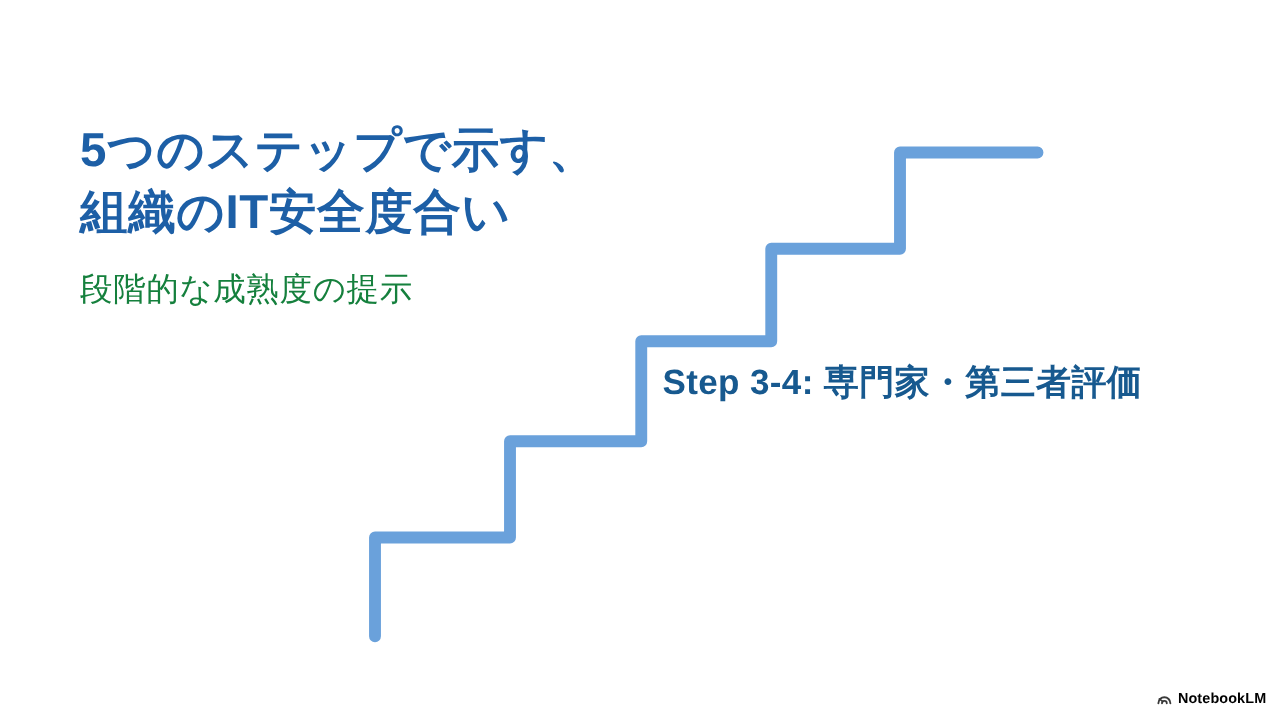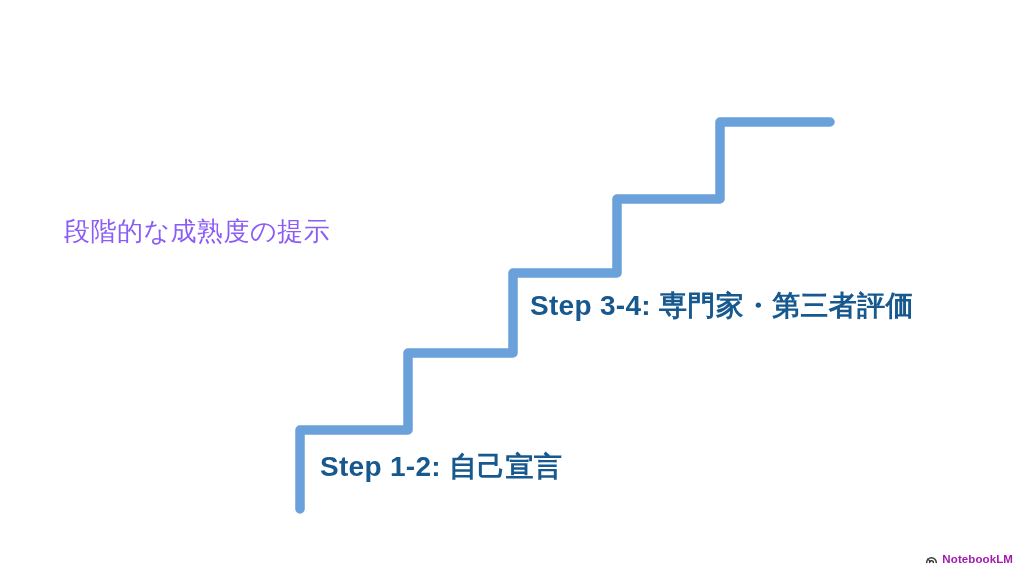--- a/index.html
+++ b/index.html
@@ -28,21 +28,21 @@
     white-space: nowrap;
   }
 
   .subtitle {
     position: absolute;
     left: 64px;
     top: 214px;
     font-size: 26px;
     line-height: 34px;
     font-weight: 400;
-    color: #8b5cf6;
+    color: #15803d;
     letter-spacing: 0.5px;
     white-space: nowrap;
   }
 
   .stair-svg {
     position: absolute;
     left: 0;
     top: 0;
     width: 1024px;
     height: 572px;
@@ -68,44 +68,47 @@
   .step-label.pos-2 { left: 530px; top: 288px; }
   .step-label.pos-3 { left: 742px; top: 141px; }
 
   .footer-brand {
     position: absolute;
     right: 11px;
     bottom: 7px;
     display: flex;
     align-items: center;
     gap: 4px;
-    color: #a21caf;
+    color: #000000;
   }
   .footer-brand .brand-text {
     font-size: 11.5px;
     font-weight: 600;
     letter-spacing: 0.1px;
   }
   .footer-brand svg {
     display: block;
   }
 </style>
 </head>
 <body>
 
 <div class="slide">
 
   <svg class="stair-svg" viewBox="0 0 1024 572" aria-hidden="true">
     <polyline points="300,509 300,430 408,430 408,353 513,353 513,273 617,273 617,199 720,199 720,122 830,122"></polyline>
   </svg>
 
+  <div class="title-block">
+    <div class="title-line">5つのステップで示す、</div>
+    <div class="title-line">組織のIT安全度合い</div>
+  </div>
 
   <div class="subtitle">段階的な成熟度の提示</div>
 
-  <div class="step-label pos-1">Step 1-2: 自己宣言</div>
   <div class="step-label pos-2">Step 3-4: 専門家・第三者評価</div>
 
   <div class="footer-brand">
     <svg width="13" height="12" viewBox="0 0 13 12" aria-hidden="true">
       <path d="M1.7 9.6 A 4.8 4.8 0 0 1 11.3 9.6" fill="none" stroke="#3a3a3a" stroke-width="1.5" stroke-linecap="round"></path>
       <path d="M4.6 9.6 A 1.9 1.9 0 0 1 8.4 9.6" fill="none" stroke="#3a3a3a" stroke-width="1.5" stroke-linecap="round"></path>
       <path d="M2.4 6.1 L 5.4 8.3" fill="none" stroke="#3a3a3a" stroke-width="1.2" stroke-linecap="round"></path>
     </svg>
     <span class="brand-text">NotebookLM</span>
   </div>

